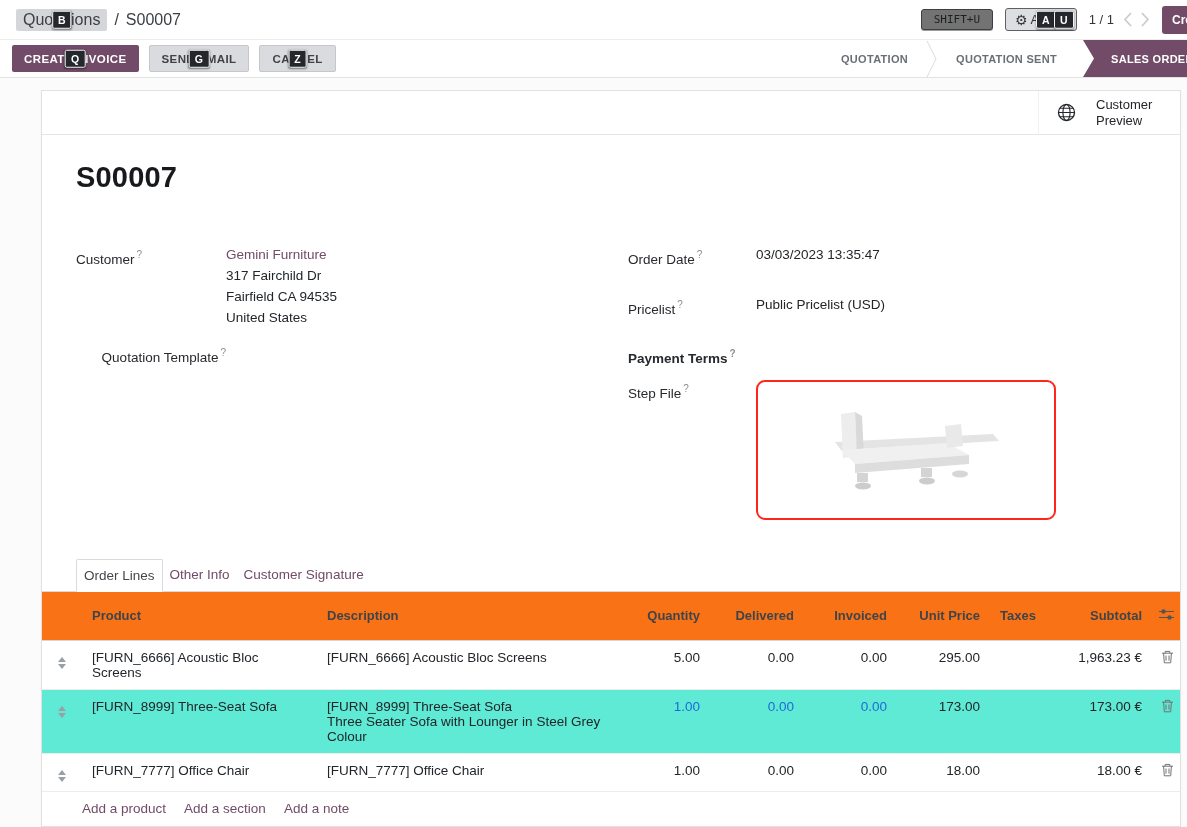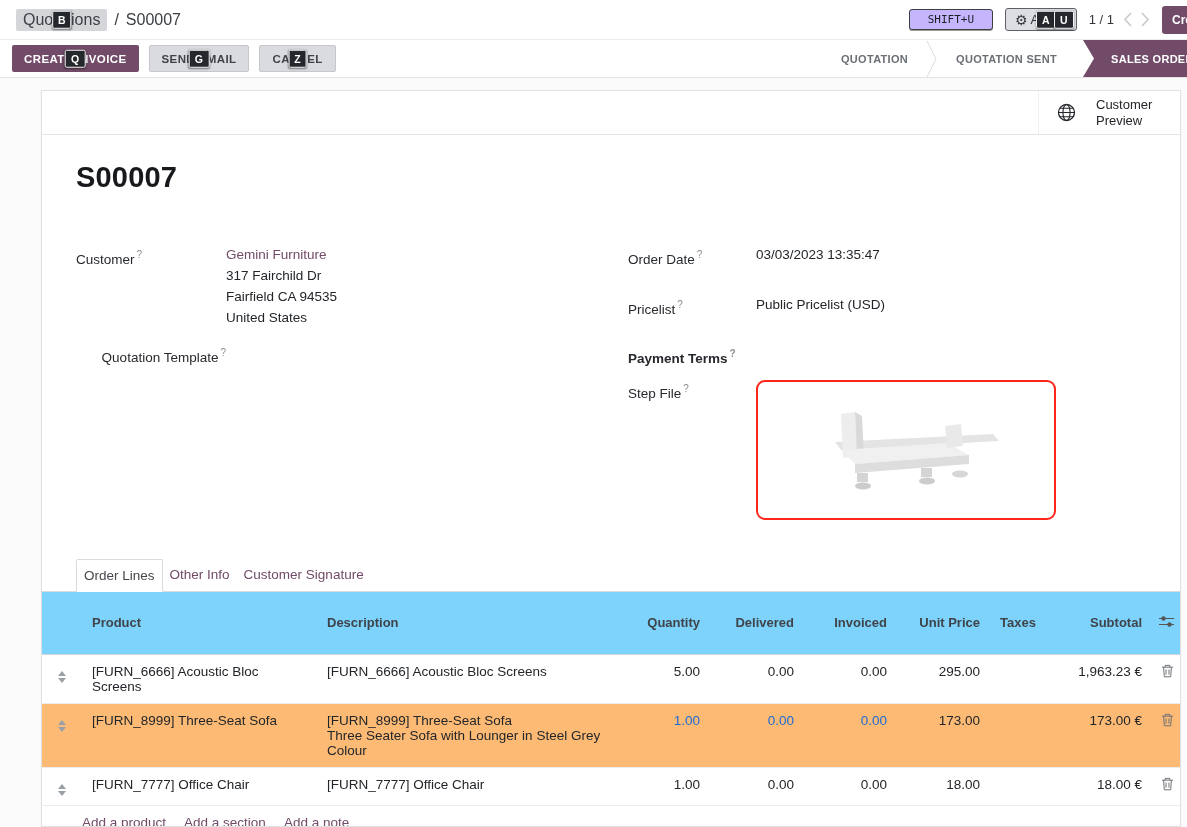--- a/index.html
+++ b/index.html
@@ -14,21 +14,21 @@
   .topbar{height:40px;background:#fff;border-bottom:1px solid #ececec;
     display:flex;align-items:center;padding:0 0 0 16px;}
   .breadcrumb{font-size:16px;color:#43474c;display:flex;align-items:center;gap:7px;}
   .bc-parent{background:#d4d6da;border-radius:2px;padding:2px 7px;position:relative;color:#3c4045;}
   .bc-sep,.bc-current{color:#3c4045;}
   .hotkey{position:absolute;top:50%;left:50%;transform:translate(-50%,-50%);
     background:#24272c;color:#fff;font-size:10.5px;font-weight:700;line-height:1;
     padding:3px 5px;border:1px solid #f4f4f4;border-radius:2px;box-shadow:0 1px 2px rgba(0,0,0,.45);z-index:5;}
   .top-right{margin-left:auto;display:flex;align-items:center;gap:12px;height:100%;}
   .kbd-shift{font-family:"DejaVu Sans Mono",monospace;font-size:11px;color:#1d2023;
-    background:#c4b5fd;border:1px solid #3c4043;border-radius:3px;padding:3px 18px;box-shadow:0 1px 0 #9b9b9b;}
+    background:#737373;border:1px solid #3c4043;border-radius:3px;padding:3px 12px;box-shadow:0 1px 0 #9b9b9b;}
   .action-btn{position:relative;display:flex;align-items:center;gap:3px;background:#dcdee2;
     border:1px solid #5d6166;border-radius:3px;padding:3px 9px;font-size:13px;color:#33373c;}
   .gear{font-size:14px;line-height:1;color:#33373c;}
   .action-btn .hk-a{left:30px;transform:translate(0,-50%);}
   .action-btn .hk-u{left:48px;transform:translate(0,-50%);}
   .pager{font-size:13px;color:#33373c;display:flex;align-items:center;gap:9px;}
   .pg-chev{display:flex;align-items:center;}
   .create-btn{height:28px;background:var(--brand);color:#fff;font-size:12px;font-weight:600;
     display:flex;align-items:center;padding:0 10px;border-radius:3px 0 0 3px;
     width:25px;overflow:hidden;white-space:nowrap;}
@@ -73,25 +73,25 @@
 
   
   .tabs{display:flex;margin-top:30px;padding:0 0 0 34px;border-bottom:1px solid #d8dade;}
   .tab{padding:8px 7px;font-size:13.5px;cursor:pointer;}
   .tab.active{color:#43474c;background:#fff;border:1px solid #d8dade;border-bottom:1px solid #fff;
     border-radius:2px 2px 0 0;margin-bottom:-1px;}
   .tab.inactive{color:var(--brand);}
 
   
   table{width:100%;border-collapse:collapse;table-layout:fixed;font-size:13.5px;}
-  thead th{background:#7dd3fc;font-weight:700;color:#3f444a;text-align:left;
-    padding:23px 10px;font-size:13px;border-bottom:1px solid #d4d6d9;white-space:nowrap;overflow:hidden;}
+  thead th{background:#f97316;font-weight:700;color:#3f444a;text-align:left;
+    padding:16px 10px;font-size:13px;border-bottom:1px solid #d4d6d9;white-space:nowrap;overflow:hidden;}
   th.num,td.num{text-align:right;}
   tbody td{padding:9px 10px;border-bottom:1px solid #ececec;vertical-align:top;color:#22262a;overflow:hidden;}
-  tr.row-hl td{background:#fdba74;}
+  tr.row-hl td{background:#5eead4;}
   .handle-cell{text-align:center;}
   .updown{display:inline-flex;flex-direction:column;align-items:center;gap:2px;padding-top:3px;}
   .tri-up{width:0;height:0;border-left:4px solid transparent;border-right:4px solid transparent;border-bottom:5px solid #9aa0a5;}
   .tri-down{width:0;height:0;border-left:4px solid transparent;border-right:4px solid transparent;border-top:5px solid #9aa0a5;}
   td.blue,.blue{color:var(--blue);}
   .trash-cell{padding-left:2px;padding-right:6px;text-align:right;}
   .desc2{margin-top:0;}
 
   .addlinks{display:flex;gap:18px;padding:9px 10px 10px 40px;border-bottom:1px solid #ececec;
     font-size:13.5px;color:var(--brand);}

